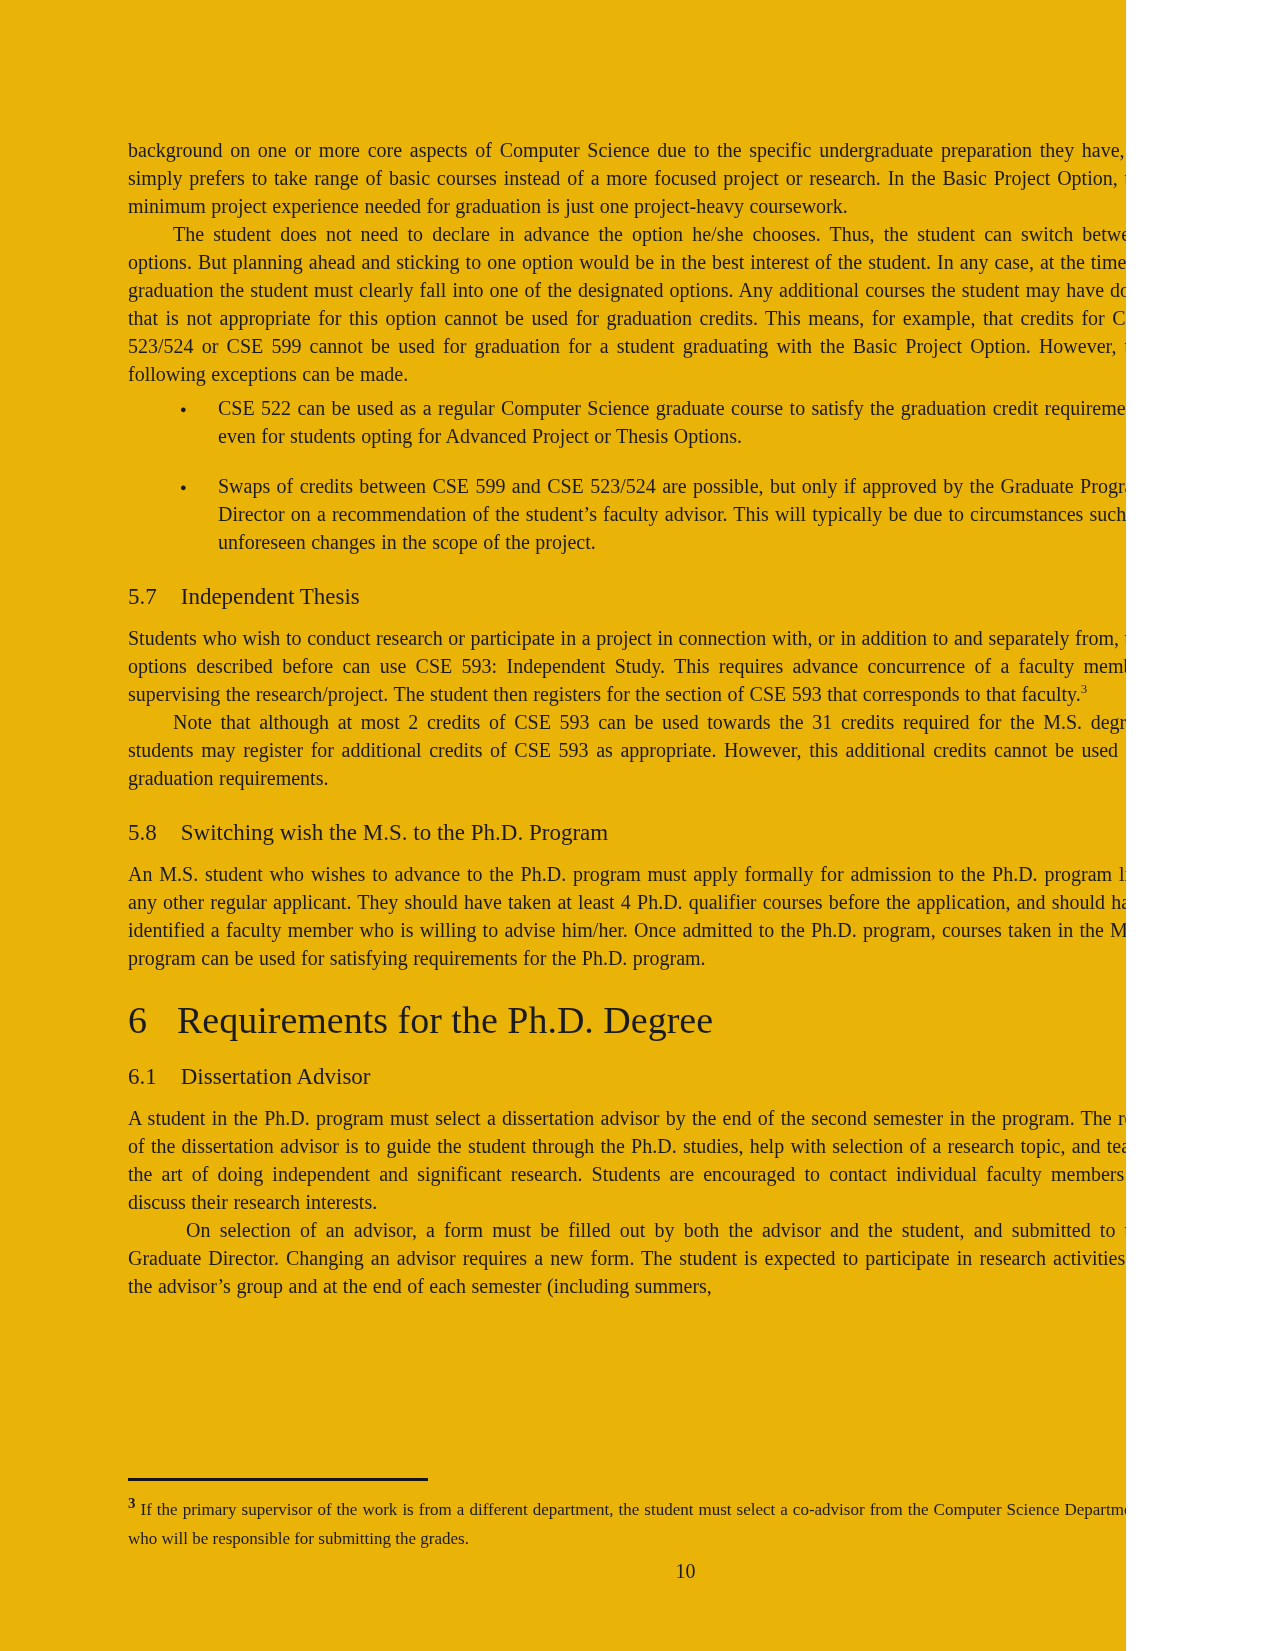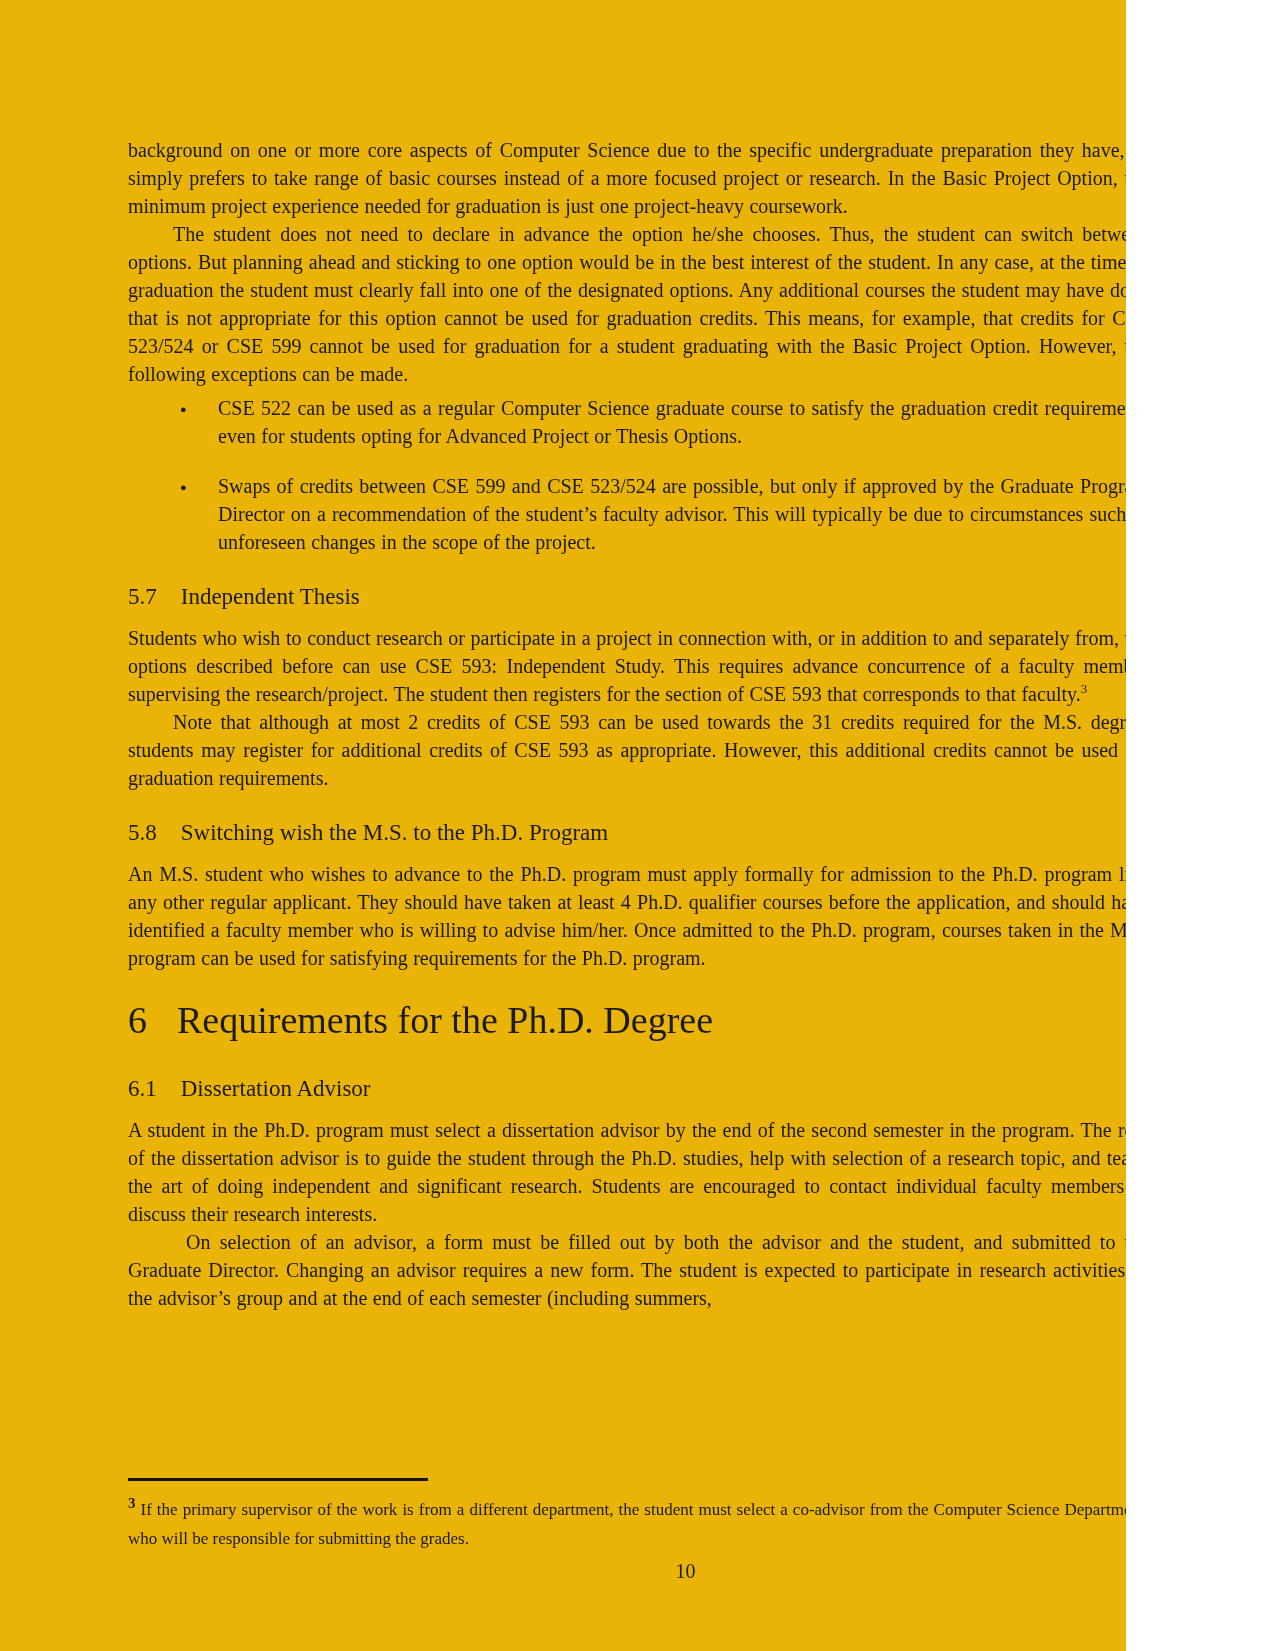--- a/index.html
+++ b/index.html
@@ -63,21 +63,21 @@
     word-spacing: normal;
   }
   h2.section-heading {
     font-weight: normal;
     font-size: 23px;
     line-height: 30px;
     margin: 26px 0 12px 0;
     text-align: left;
     word-spacing: normal;
   }
-  h2.section-heading.tight-top { margin-top: 36px; }
+  h2.section-heading.tight-top { margin-top: 24px; }
   .sec-num { display: inline-block; margin-right: 24px; text-align: center; }
   h1 .sec-num { margin-right: 30px; }
 
   sup.fn-ref {
     font-size: 13px;
     line-height: 0;
     vertical-align: super;
   }
 
   .footnote-block {

